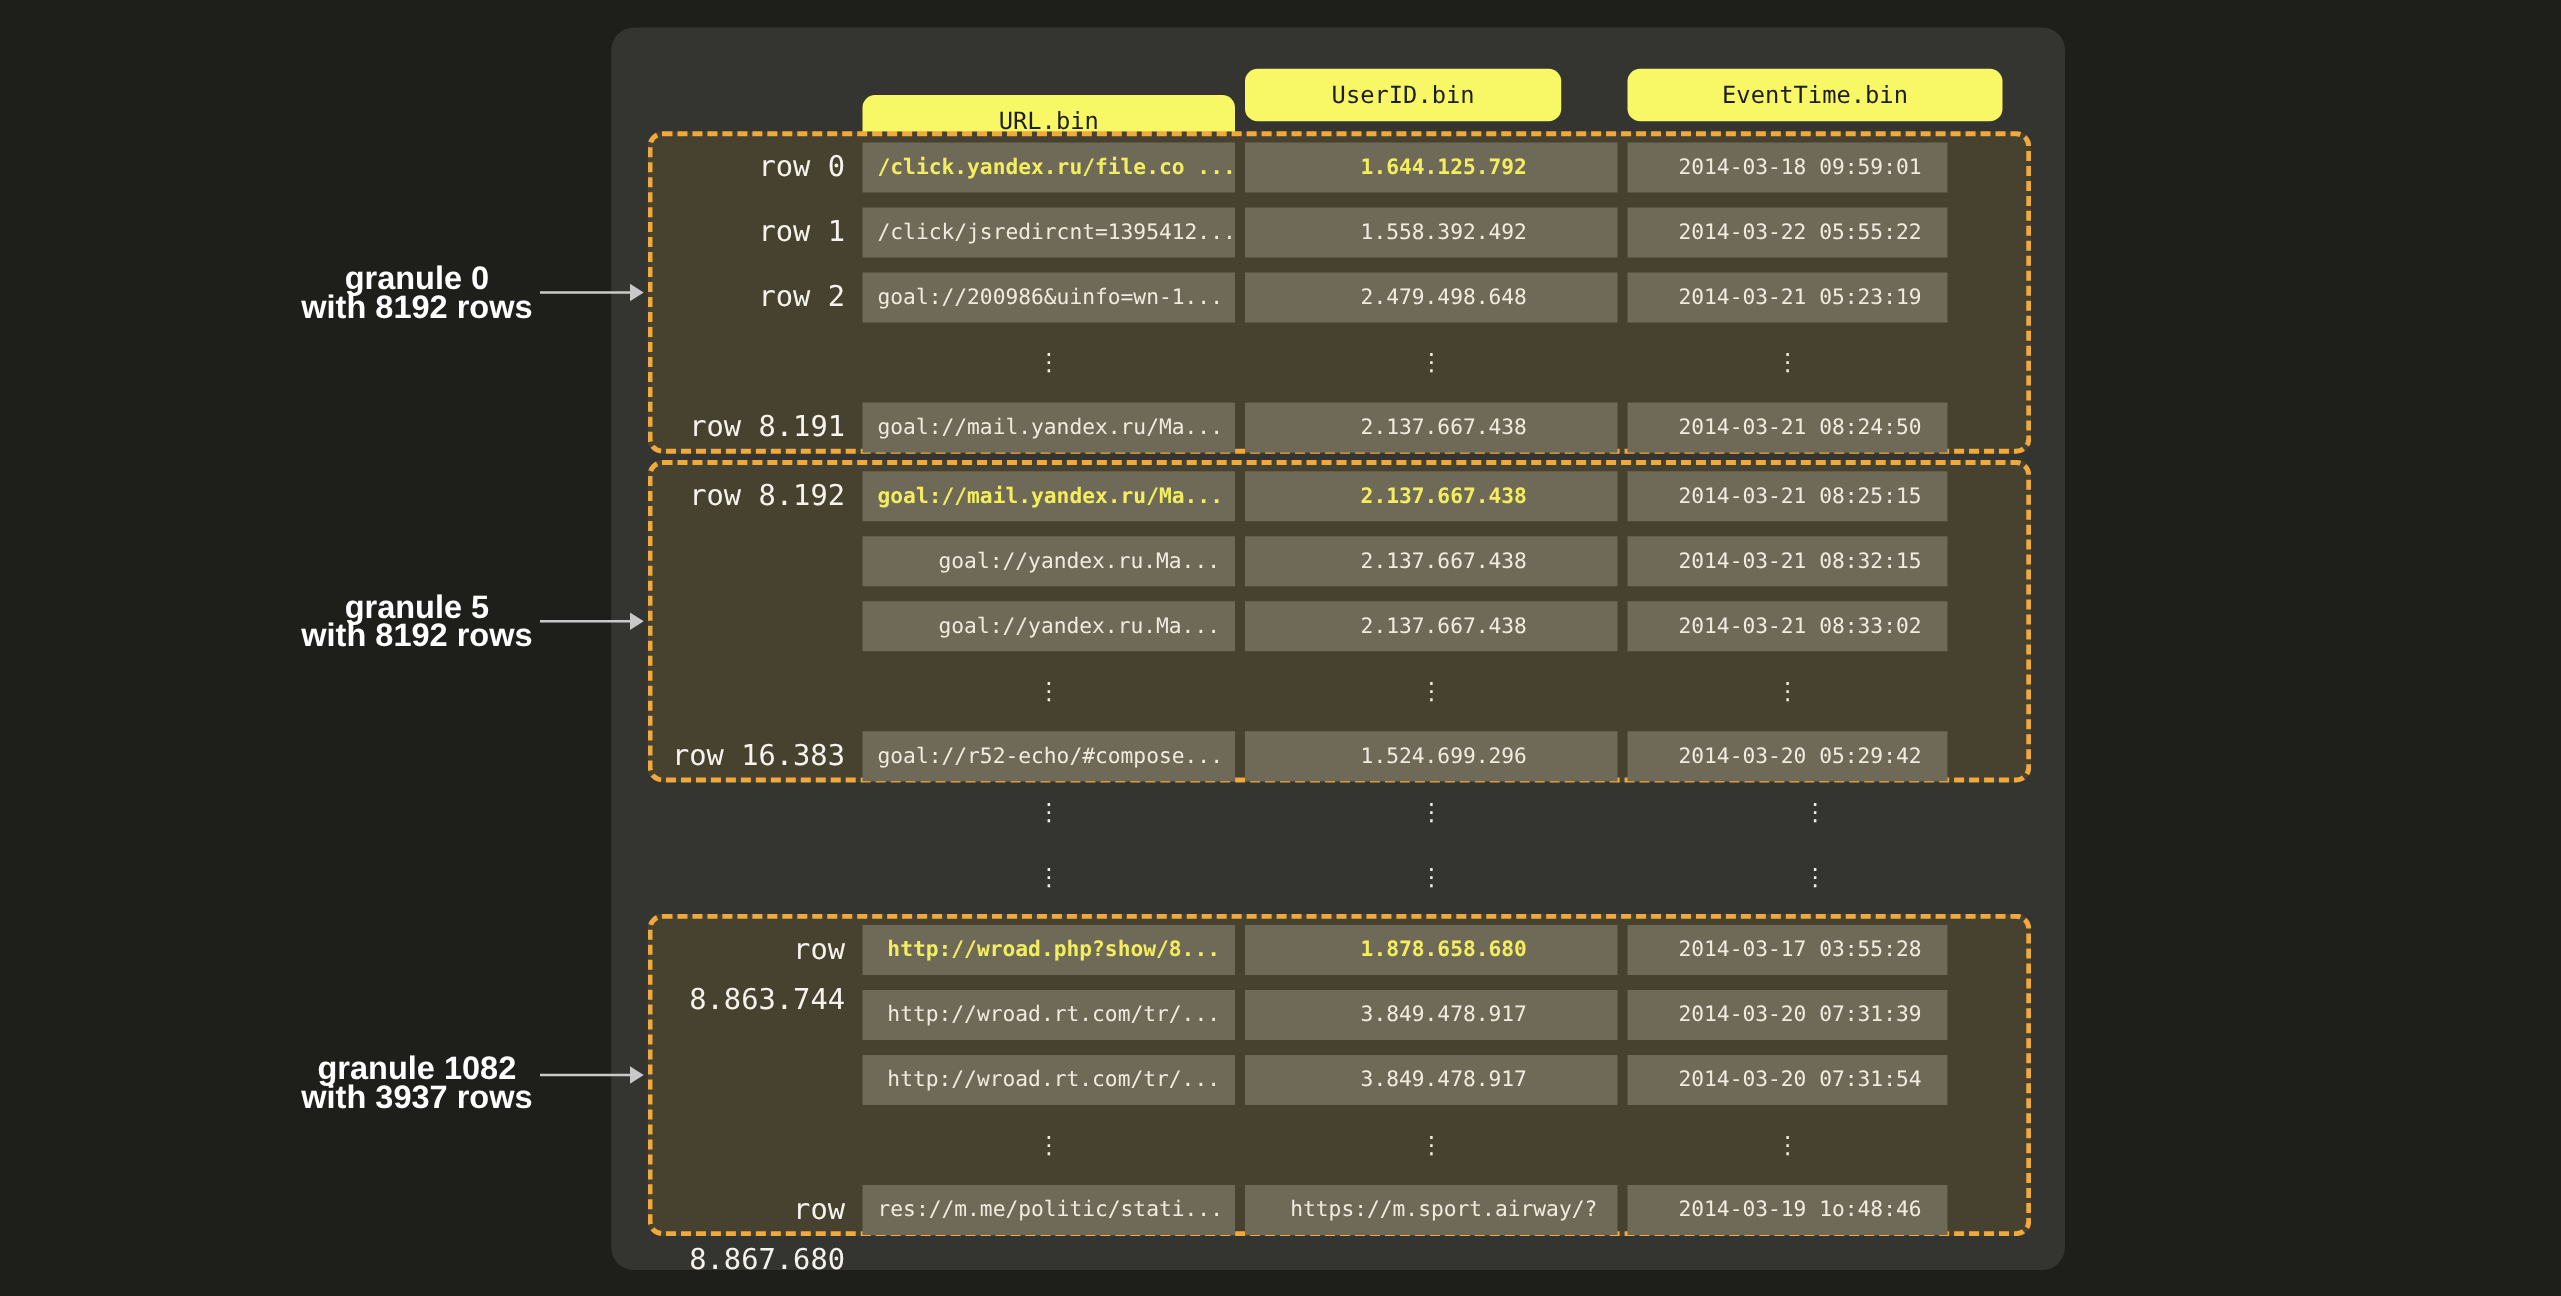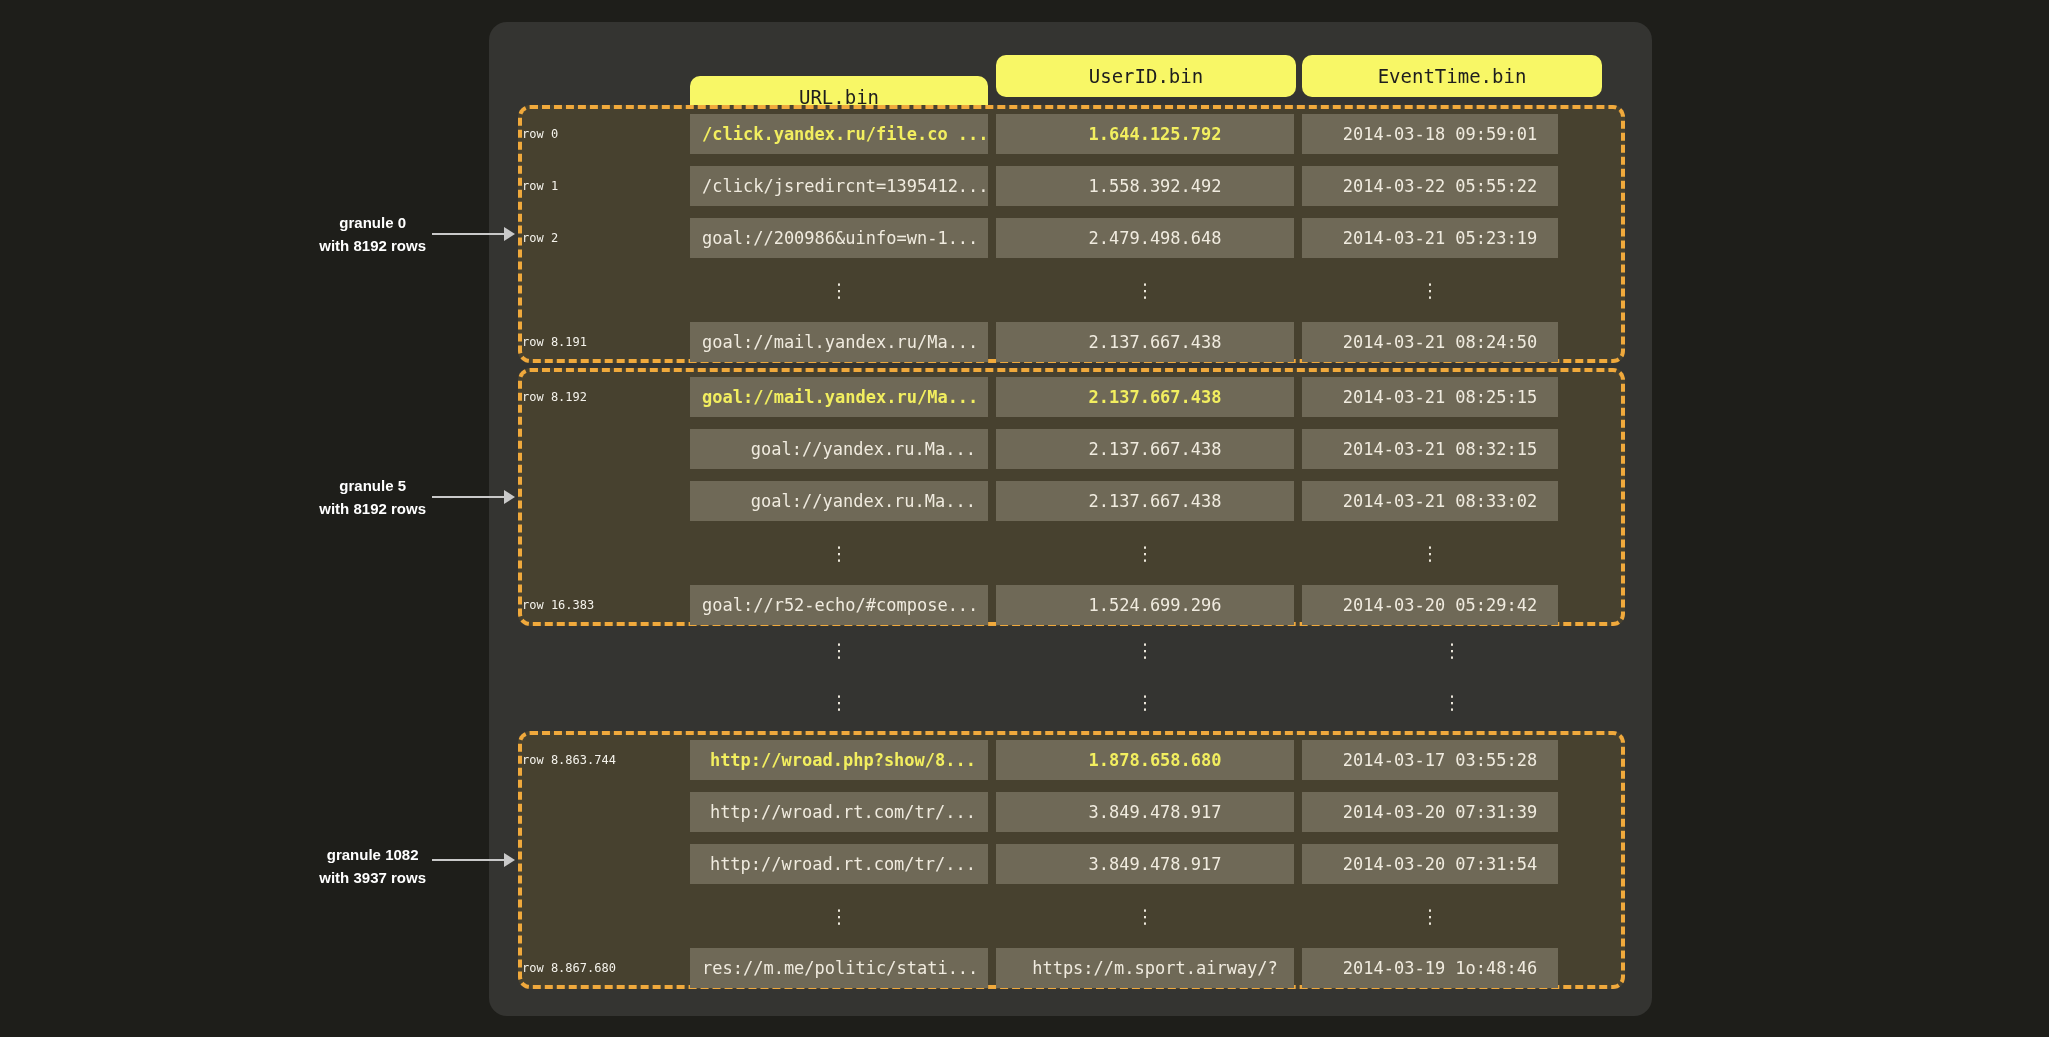--- a/index.html
+++ b/index.html
@@ -53,23 +53,23 @@
   }
   .g-row{
     display:flex;
     height:40px;
     margin-bottom:12px;
     align-items:stretch;
   }
   .row-label{
     width:168px;
     padding-right:14px;
-    text-align:left;
+    text-align:right;
     line-height:40px;
-    font-size:12px;
+    font-size:23px;
     color:var(--label-text);
     flex:none;
   }
   .cell{
     width:298px;
     margin-right:8px;
     background:var(--cell-bg);
     color:var(--cell-text);
     font-size:17px;
     line-height:40px;
@@ -107,21 +107,21 @@
   .gap-cell:last-child{width:300px;margin-right:0;}
   
   .annotation{
     position:absolute;
     right:1623px;
     display:flex;
     flex-direction:column;
     align-items:center;
     font-family:"Liberation Sans","DejaVu Sans",sans-serif;
     font-weight:700;
-    font-size:15px;
+    font-size:26px;
     line-height:23px;
     color:var(--annotation-text);
     white-space:nowrap;
     text-align:center;
     justify-content:flex-end;
   }
   .arrow{
     position:absolute;
     left:432px;
     width:84px;
@@ -140,21 +140,21 @@
     border-left:11px solid var(--arrow);
     border-top:7px solid transparent;
     border-bottom:7px solid transparent;
   }
 </style>
 </head>
 <body>
 
 <div class="panel" id="panel">
     <div class="col-header" style="left: 201px; width: 298px; margin-top: 21px;">URL.bin</div>
-    <div class="col-header" style="left: 507px; width: 300px;">UserID.bin</div>
+    <div class="col-header" style="left: 507px; width: 253px;">UserID.bin</div>
     <div class="col-header" style="left: 813px; width: 300px;">EventTime.bin</div>
     <div class="granule" style="top: 83px;">
       <div class="g-row">
         <div class="row-label">row 0</div>
         <div class="cell col-url hl">/click.yandex.ru/file.co ...</div>
         <div class="cell col-user hl">1.644.125.792</div>
         <div class="cell col-time">2014-03-18 09:59:01</div>
       </div>
       <div class="g-row">
         <div class="row-label">row 1</div>

